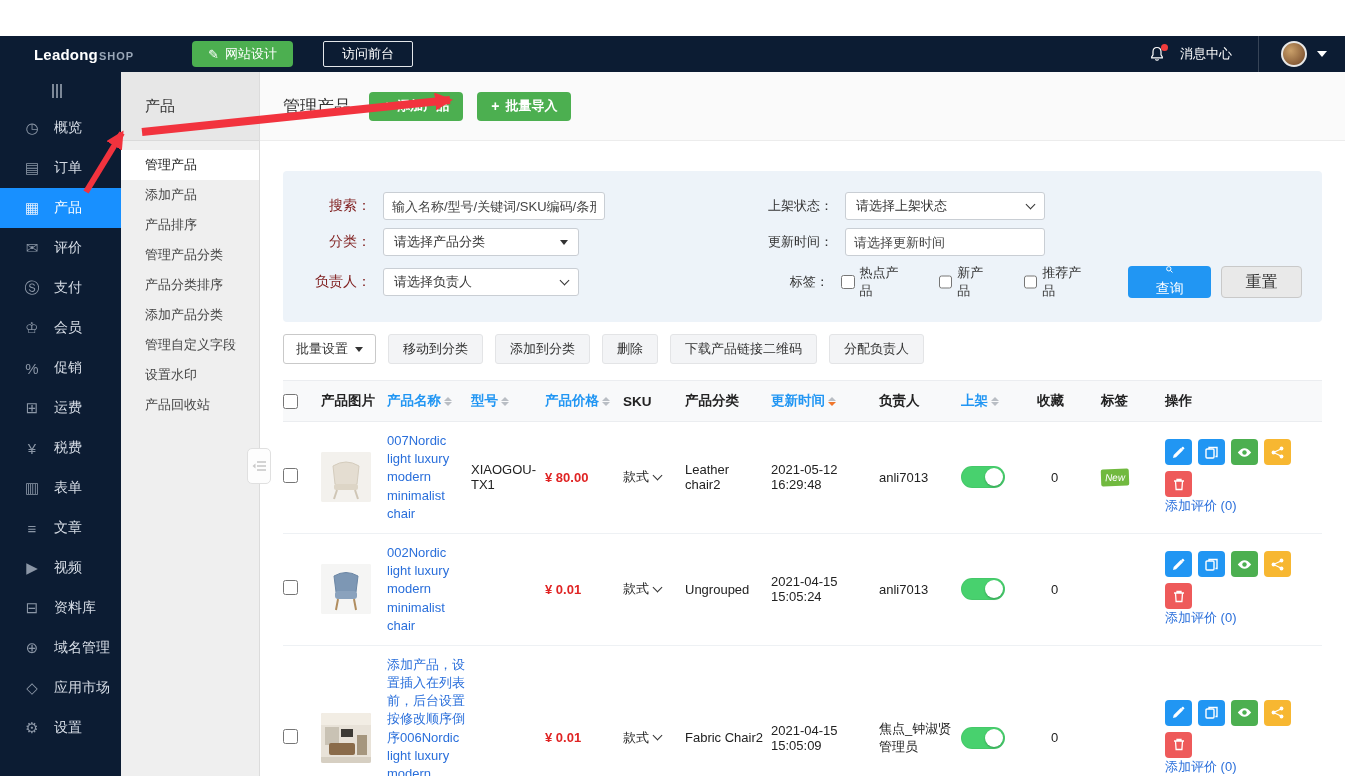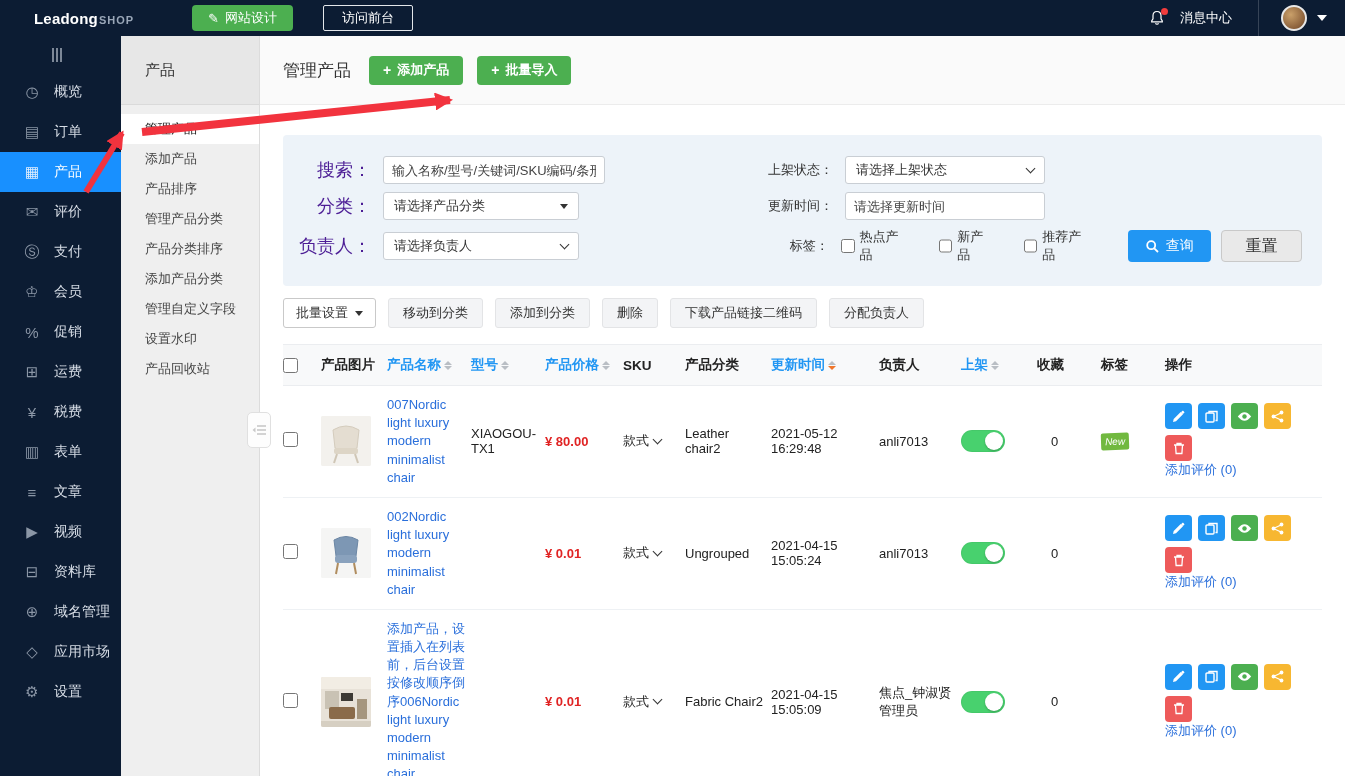--- a/index.html
+++ b/index.html
@@ -1,19 +1,19 @@
 <!DOCTYPE html>
 <html><head>
 <meta charset="utf-8">
 <style>
   * { margin:0; padding:0; box-sizing:border-box; }
   html,body { width:1345px; height:776px; overflow:hidden; font-family:"Liberation Sans","DejaVu Sans",sans-serif; background:#fff; }
 
   
-  .topbar { height:36px; background:#0c1c33; display:flex; align-items:center; color:#fff; position:relative; z-index:10; }
+  .topbar { height:36px; background:#0c1c33; display:flex; align-items:center; color:#fff; position:relative; z-index:10;margin-top:36px; }
   .brand { width:180px; padding-left:34px; display:flex; align-items:baseline; white-space:nowrap; }
   .brand b { font-size:15px; font-weight:bold; letter-spacing:.2px; }
   .brand span { font-size:11px; color:#9aa7b8; font-weight:bold; margin-left:1px; letter-spacing:1px; }
   .btn-design { margin-left:12px; background:#4caf50; color:#fff; border:none; border-radius:4px; height:26px; padding:0 16px; font-size:13px; display:flex; align-items:center; gap:6px; cursor:pointer; }
   .btn-visit { margin-left:30px; background:transparent; color:#fff; border:1px solid #e3e6ea; border-radius:2px; height:26px; padding:0 18px; font-size:13px; cursor:pointer; }
   .topbar-right { margin-left:auto; display:flex; align-items:center; height:100%; }
   .msg-center { display:flex; align-items:center; gap:15px; font-size:13px; padding:0 26px; cursor:pointer; position:relative; }
   .bell-wrap { position:relative; width:16px; height:16px; }
   .bell-dot { position:absolute; top:-2px; right:-3px; width:7px; height:7px; background:#f23c3c; border-radius:50%; }
   .top-divider { width:1px; height:36px; background:rgba(255,255,255,.18); }
@@ -43,35 +43,35 @@
   
   .content { flex:1; background:#fff; overflow:hidden; }
   .content-header { height:69px; background:#fafafa; border-bottom:1px solid #ececec; display:flex; align-items:center; padding-left:23px; gap:14px; }
   .page-title { font-size:17px; color:#333; margin-right:4px; }
   .btn-green { background:#4caf50; color:#fff; border:none; border-radius:4px; height:29px; padding:0 14px; font-size:13px; display:flex; align-items:center; gap:6px; cursor:pointer; font-weight:bold; }
   .btn-green .plus { font-size:14px; font-weight:bold; }
 
   
   .filter-panel { margin:30px 23px 0 23px; background:#edf3f9; border-radius:4px; padding:13px 20px 14px 0; }
   .filter-row { display:flex; align-items:center; margin:8px 0; }
-  .flabel { width:88px; text-align:right; font-size:18px; color:#4c1d95; flex-shrink:0; }
+  .flabel { width:88px; text-align:right; font-size:14px; color:#7f1d1d; flex-shrink:0; }
   .fcol1 { width:300px; margin-left:12px; display:flex; align-items:center; }
   .search-input, .plain-input { height:28px; border:1px solid #c9ced4; border-radius:3px; background:#fff; font-size:13px; padding:0 8px; color:#333; font-family:inherit; }
   .search-input { width:222px; }
   .search-input::placeholder, .plain-input::placeholder { color:#444; opacity:1; }
   .fake-select { height:28px; border:1px solid #c9ced4; border-radius:3px; background:#fff; font-size:13px; padding:0 10px; color:#333; display:flex; align-items:center; justify-content:space-between; cursor:pointer; }
   .w196 { width:196px; } .w200 { width:200px; }
   .sel-tri { width:0; height:0; border-left:4px solid transparent; border-right:4px solid transparent; border-top:5px solid #333; }
   .chev { width:7px; height:7px; border-right:1.6px solid #333; border-bottom:1.6px solid #333; transform:rotate(45deg); margin-top:-4px; }
   .flabel2 { width:150px; text-align:right; font-size:13px; color:#333; flex-shrink:0; }
   .fcol2 { margin-left:12px; display:flex; align-items:center; }
   .tag-group { display:flex; align-items:center; gap:28px; margin-left:12px; font-size:13px; color:#333; }
   .tag-item { display:flex; align-items:center; gap:5px; cursor:pointer; }
   .tag-item input { width:14px; height:14px; }
-  .btn-query { margin-left:35px; background:#2196f3; color:#fff; border:none; border-radius:4px; height:32px; width:84px; font-size:14px; display:flex; align-items:center; justify-content:center; gap:7px; cursor:pointer; }
+  .btn-query { margin-left:35px; background:#2196f3; color:#fff; border:none; border-radius:4px; height:32px; width:84px; font-size:14px; display:flex; align-items:center; justify-content:center; gap:7px; cursor:pointer;flex-direction:column; }
   .btn-reset { margin-left:10px; background:#e9e9e9; color:#333; border:1px solid #c9c9c9; border-radius:4px; height:32px; width:82px; font-size:16px; cursor:pointer; }
 
   
   .batch-row { display:flex; align-items:center; gap:12px; margin:12px 23px 0 23px; }
   .btn-batch { height:30px; background:#fff; border:1px solid #c9c9c9; border-radius:3px; padding:0 12px; font-size:13px; color:#333; display:flex; align-items:center; gap:7px; cursor:pointer; }
   .btn-flat { height:30px; background:#f3f4f6; border:1px solid #e3e4e6; border-radius:3px; padding:0 14px; font-size:13px; color:#333; cursor:pointer; }
 
   
   .ptable { margin:16px 23px 0 23px; }
   .trow { display:grid; grid-template-columns:38px 66px 84px 74px 78px 62px 86px 108px 82px 76px 64px 64px 1fr; align-items:center; }

